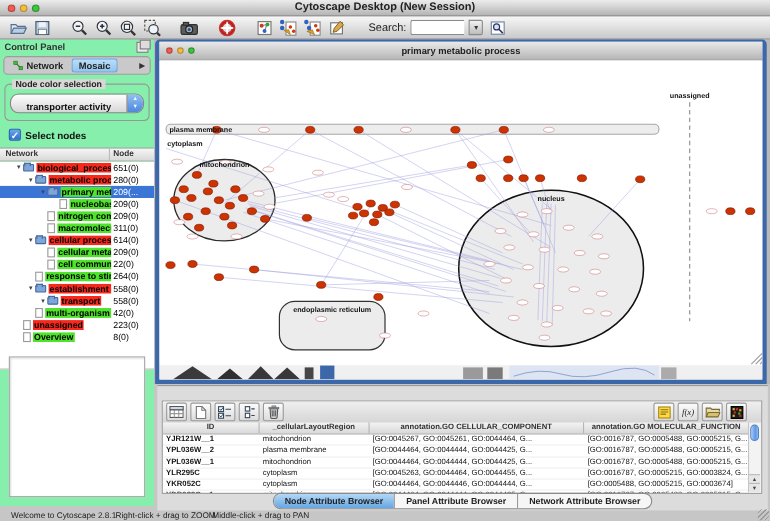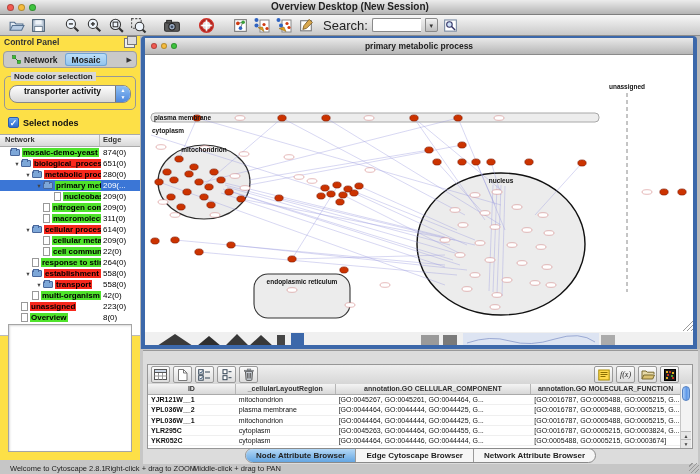--- a/index.html
+++ b/index.html
@@ -11,41 +11,41 @@
     font-size:10px;font-weight:bold;color:#222;text-align:center;line-height:14px}
   .lights{position:absolute;left:7px;top:4px;display:flex;gap:4px}
   .light{width:7px;height:7px;border-radius:50%;border:1px solid rgba(0,0,0,.25);box-sizing:border-box}
   .light.red{background:#f25a52}.light.yel{background:#f6bc3e}.light.grn{background:#3ec43e}
   
   #toolbar{position:absolute;left:0;top:15px;width:700px;height:21px;
     background:linear-gradient(#f7f7f7,#c9c9c9);border-bottom:1px solid #8d8d8d;
     display:flex;align-items:center;padding-left:7px;box-sizing:border-box;gap:4px}
   .tbi{width:18px;height:18px;display:inline-flex;align-items:center;justify-content:center;flex:none}
   .tbgap{width:8px;flex:none}
-  #search-label{font-size:13px;color:#222;margin-left:4px}
+  #search-label{font-size:10px;color:#222;margin-left:16px}
   #search-field{width:48px;height:12px;background:#fff;border:1px solid #8a8a8a;border-right:none;border-radius:2px 0 0 2px}
   #search-drop{width:13px;height:14px;background:linear-gradient(#f2f2f2,#bdbdbd);border:1px solid #8a8a8a;
      border-radius:0 2px 2px 0;font-size:7px;line-height:13px;text-align:center;color:#333;box-sizing:border-box}
   #search-drop::after{content:"▾"}
   
-  #control-panel{position:absolute;left:0;top:36px;width:140px;height:424px;background:#fde047}
+  #control-panel{position:absolute;left:0;top:36px;width:140px;height:424px;background:#86efac}
   .panel-title-row{height:12px;font-size:8.5px;font-weight:bold;color:#333;padding:1px 4px 0;position:relative}
   .float-icon{position:absolute;right:5px;top:2px;width:9px;height:8px;border:1px solid #777;background:#eee}
   .float-icon::after{content:"";position:absolute;left:2px;top:-3px;width:8px;height:7px;border:1px solid #777;background:#ddd}
   #cp-tabs{margin:2px 3px 0;height:17px;background:#c9c9c9;border:1px solid #9d9d9d;border-radius:4px;
     display:flex;align-items:center;padding:1px;box-sizing:border-box}
   .cp-tab{height:13px;display:flex;align-items:center;gap:3px;font-size:8.5px;font-weight:bold;color:#222;
     padding:0 7px;border-radius:3px}
   .cp-tab.sel{background:linear-gradient(#bfe0f8,#8ec2ee);box-shadow:inset 0 0 0 1px #6fa3d4}
   .tab-more{margin-left:auto;font-size:7px;color:#333;padding-right:3px}
   .tab-more::after{content:"▶"}
   .groupbox{position:relative;border:1px solid #979797;border-radius:5px;margin:8px 4px 0;padding:8px 4px 6px}
   .gtitle{position:absolute;top:-5px;left:6px;background:#d8d8d8;padding:0 3px;font-size:8px;font-weight:bold;color:#222}
   #combo{height:16px;border:1px solid #888;border-radius:8px;background:linear-gradient(#fefefe,#d7d7d7);
-    display:flex;align-items:flex-start;position:relative;overflow:hidden}
+    display:flex;align-items:flex-end;position:relative;overflow:hidden}
   #combo .val{flex:1;text-align:center;font-size:8.5px;font-weight:bold;color:#111}
   #combo .stepper{width:14px;height:16px;background:linear-gradient(#8fc0f4,#4d87dd);border-left:1px solid #777;
     color:#fff;font-size:5px;line-height:7px;text-align:center}
   #combo .stepper::before{content:"▲";display:block;margin-top:1px}
   #combo .stepper::after{content:"▼";display:block}
   #selrow{margin:7px 0 0 8px;display:flex;align-items:center;gap:4px;font-size:9px;font-weight:bold;color:#111}
   #cb{width:11px;height:11px;border-radius:2px;background:linear-gradient(#6aa8f0,#2e6cd0);border:1px solid #2b5cb0;
      color:#fff;font-size:9px;line-height:10px;text-align:center;box-sizing:border-box}
   #cb::after{content:"✓"}
   #tree-head{margin-top:6px;height:11px;background:linear-gradient(#f5f5f5,#d9d9d9);
@@ -114,21 +114,21 @@
 </style>
 </head>
 <body>
 
 <div id="titlebar">
   <div class="lights">
     <span class="light red"></span>
     <span class="light yel"></span>
     <span class="light grn"></span>
   </div>
-  <span>Overview Desktop (New Session)</span>
+  <span>Cytoscape Desktop (New Session)</span>
 </div>
 
 <div id="toolbar">
   <span class="tbi">
       <svg width="17" height="17" viewBox="0 0 16 16">
         <path d="M2 12.5V5h4l1.5 1.5H14v2" fill="#dfe8f2" stroke="#55708f" stroke-width="1"></path>
         <path d="M2 12.5l2.2-4.5H15l-2.2 4.5z" fill="#b9cde4" stroke="#55708f" stroke-width="1"></path>
       </svg>
     </span>
   <span class="tbi">
@@ -260,32 +260,23 @@
       <span class="val">transporter activity</span>
       <span class="stepper"></span>
     </div>
   </div>
   <div id="selrow">
     <span id="cb"></span>
     <span>Select nodes</span>
   </div>
   <div id="tree-head">
     <span class="c1">Network</span>
-    <span class="c2">Edge</span>
+    <span class="c2">Node</span>
   </div>
   <div id="tree">
-      <div class="tree-row">
-        <span class="ind" style="width: 2px;"></span>
-        <span class="arrow"></span>
-        <span class="icon-folder"></span>
-        <span class="labelwrap">
-          <span class="lbl green">mosaic-demo-yeast</span>
-        </span>
-        <span class="nodes">874(0)</span>
-      </div>
       <div class="tree-row">
         <span class="ind" style="width: 13px;"></span>
         <span class="arrow">▼</span>
         <span class="icon-folder"></span>
         <span class="labelwrap">
           <span class="lbl red">biological_process</span>
         </span>
         <span class="nodes">651(0)</span>
       </div>
       <div class="tree-row">
@@ -730,21 +721,21 @@
         </div>
     </div>
     <div id="dp-scroll">
       <div id="dp-thumb"></div>
       <div class="sarr" id="sarr-up">▲</div>
       <div class="sarr" id="sarr-dn">▼</div>
     </div>
   </div>
   <div id="dp-tabs"><span id="dp-seg">
         <span class="dp-tab sel">Node Attribute Browser</span>
-        <span class="dp-tab">Edge Cytoscape Browser</span>
+        <span class="dp-tab">Panel Attribute Browser</span>
         <span class="dp-tab">Network Attribute Browser</span>
       </span></div>
 </div>
 
 <div id="statusbar">
   <span id="st-welcome">Welcome to Cytoscape 2.8.1</span>
   <span id="st-zoom">Right-click + drag to ZOOM</span>
   <span id="st-pan">Middle-click + drag to PAN</span>
 </div>
 <div id="resize-grip"></div>

